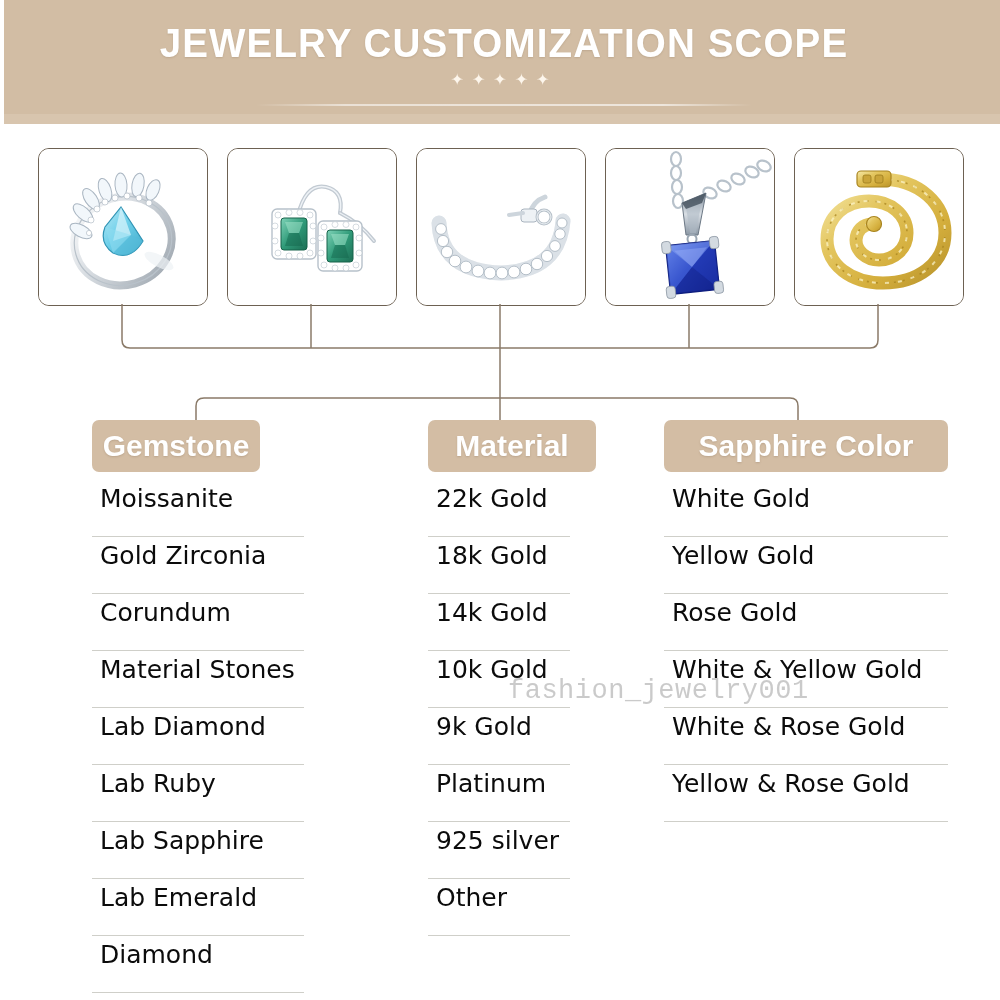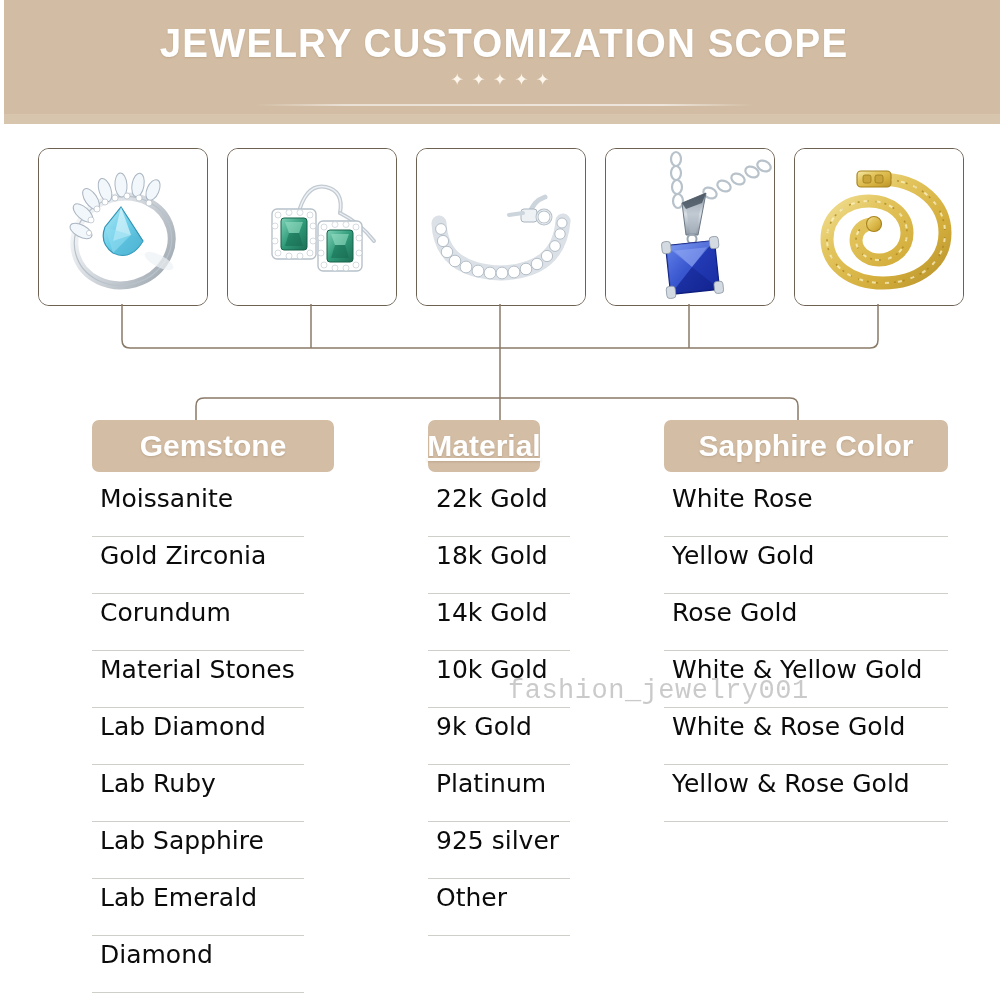--- a/index.html
+++ b/index.html
@@ -78,25 +78,25 @@
     line-height:1;
     padding:0 0 26px 8px;
     margin-bottom:6px;
     white-space:nowrap;
   }
   .li .rule{
     position:absolute;left:0;bottom:0;height:1px;background:#cfcfc9;
   }
 
   #col-gem{left:92px;}
-  #col-gem .col-head{width:242px;}
+  #col-gem .col-head{width:168px;}
   #col-gem .li .rule{width:212px;}
 
   #col-mat{left:428px;}
-  #col-mat .col-head{width:112px;text-decoration:underline;}
+  #col-mat .col-head{width:168px;}
   #col-mat .li .rule{width:142px;}
 
   #col-col{left:664px;}
   #col-col .col-head{width:284px;}
   #col-col .li .rule{width:284px;}
 
   
   .watermark{
     position:absolute;left:508px;top:676px;
     font-family:Liberation Mono, monospace;
@@ -400,21 +400,21 @@
       <div class="li"><span>9k Gold</span><span class="rule"></span></div>
       <div class="li"><span>Platinum</span><span class="rule"></span></div>
       <div class="li"><span>925 silver</span><span class="rule"></span></div>
       <div class="li"><span>Other</span><span class="rule"></span></div>
     </div>
   </div>
 
   <div class="col" id="col-col">
     <div class="col-head">Sapphire Color</div>
     <div class="col-list">
-      <div class="li"><span>White Rose</span><span class="rule"></span></div>
+      <div class="li"><span>White Gold</span><span class="rule"></span></div>
       <div class="li"><span>Yellow Gold</span><span class="rule"></span></div>
       <div class="li"><span>Rose Gold</span><span class="rule"></span></div>
       <div class="li"><span>White &amp; Yellow Gold</span><span class="rule"></span></div>
       <div class="li"><span>White &amp; Rose Gold</span><span class="rule"></span></div>
       <div class="li"><span>Yellow  &amp; Rose Gold</span><span class="rule"></span></div>
     </div>
   </div>
 
   <div class="watermark">fashion_jewelry001</div>
 

